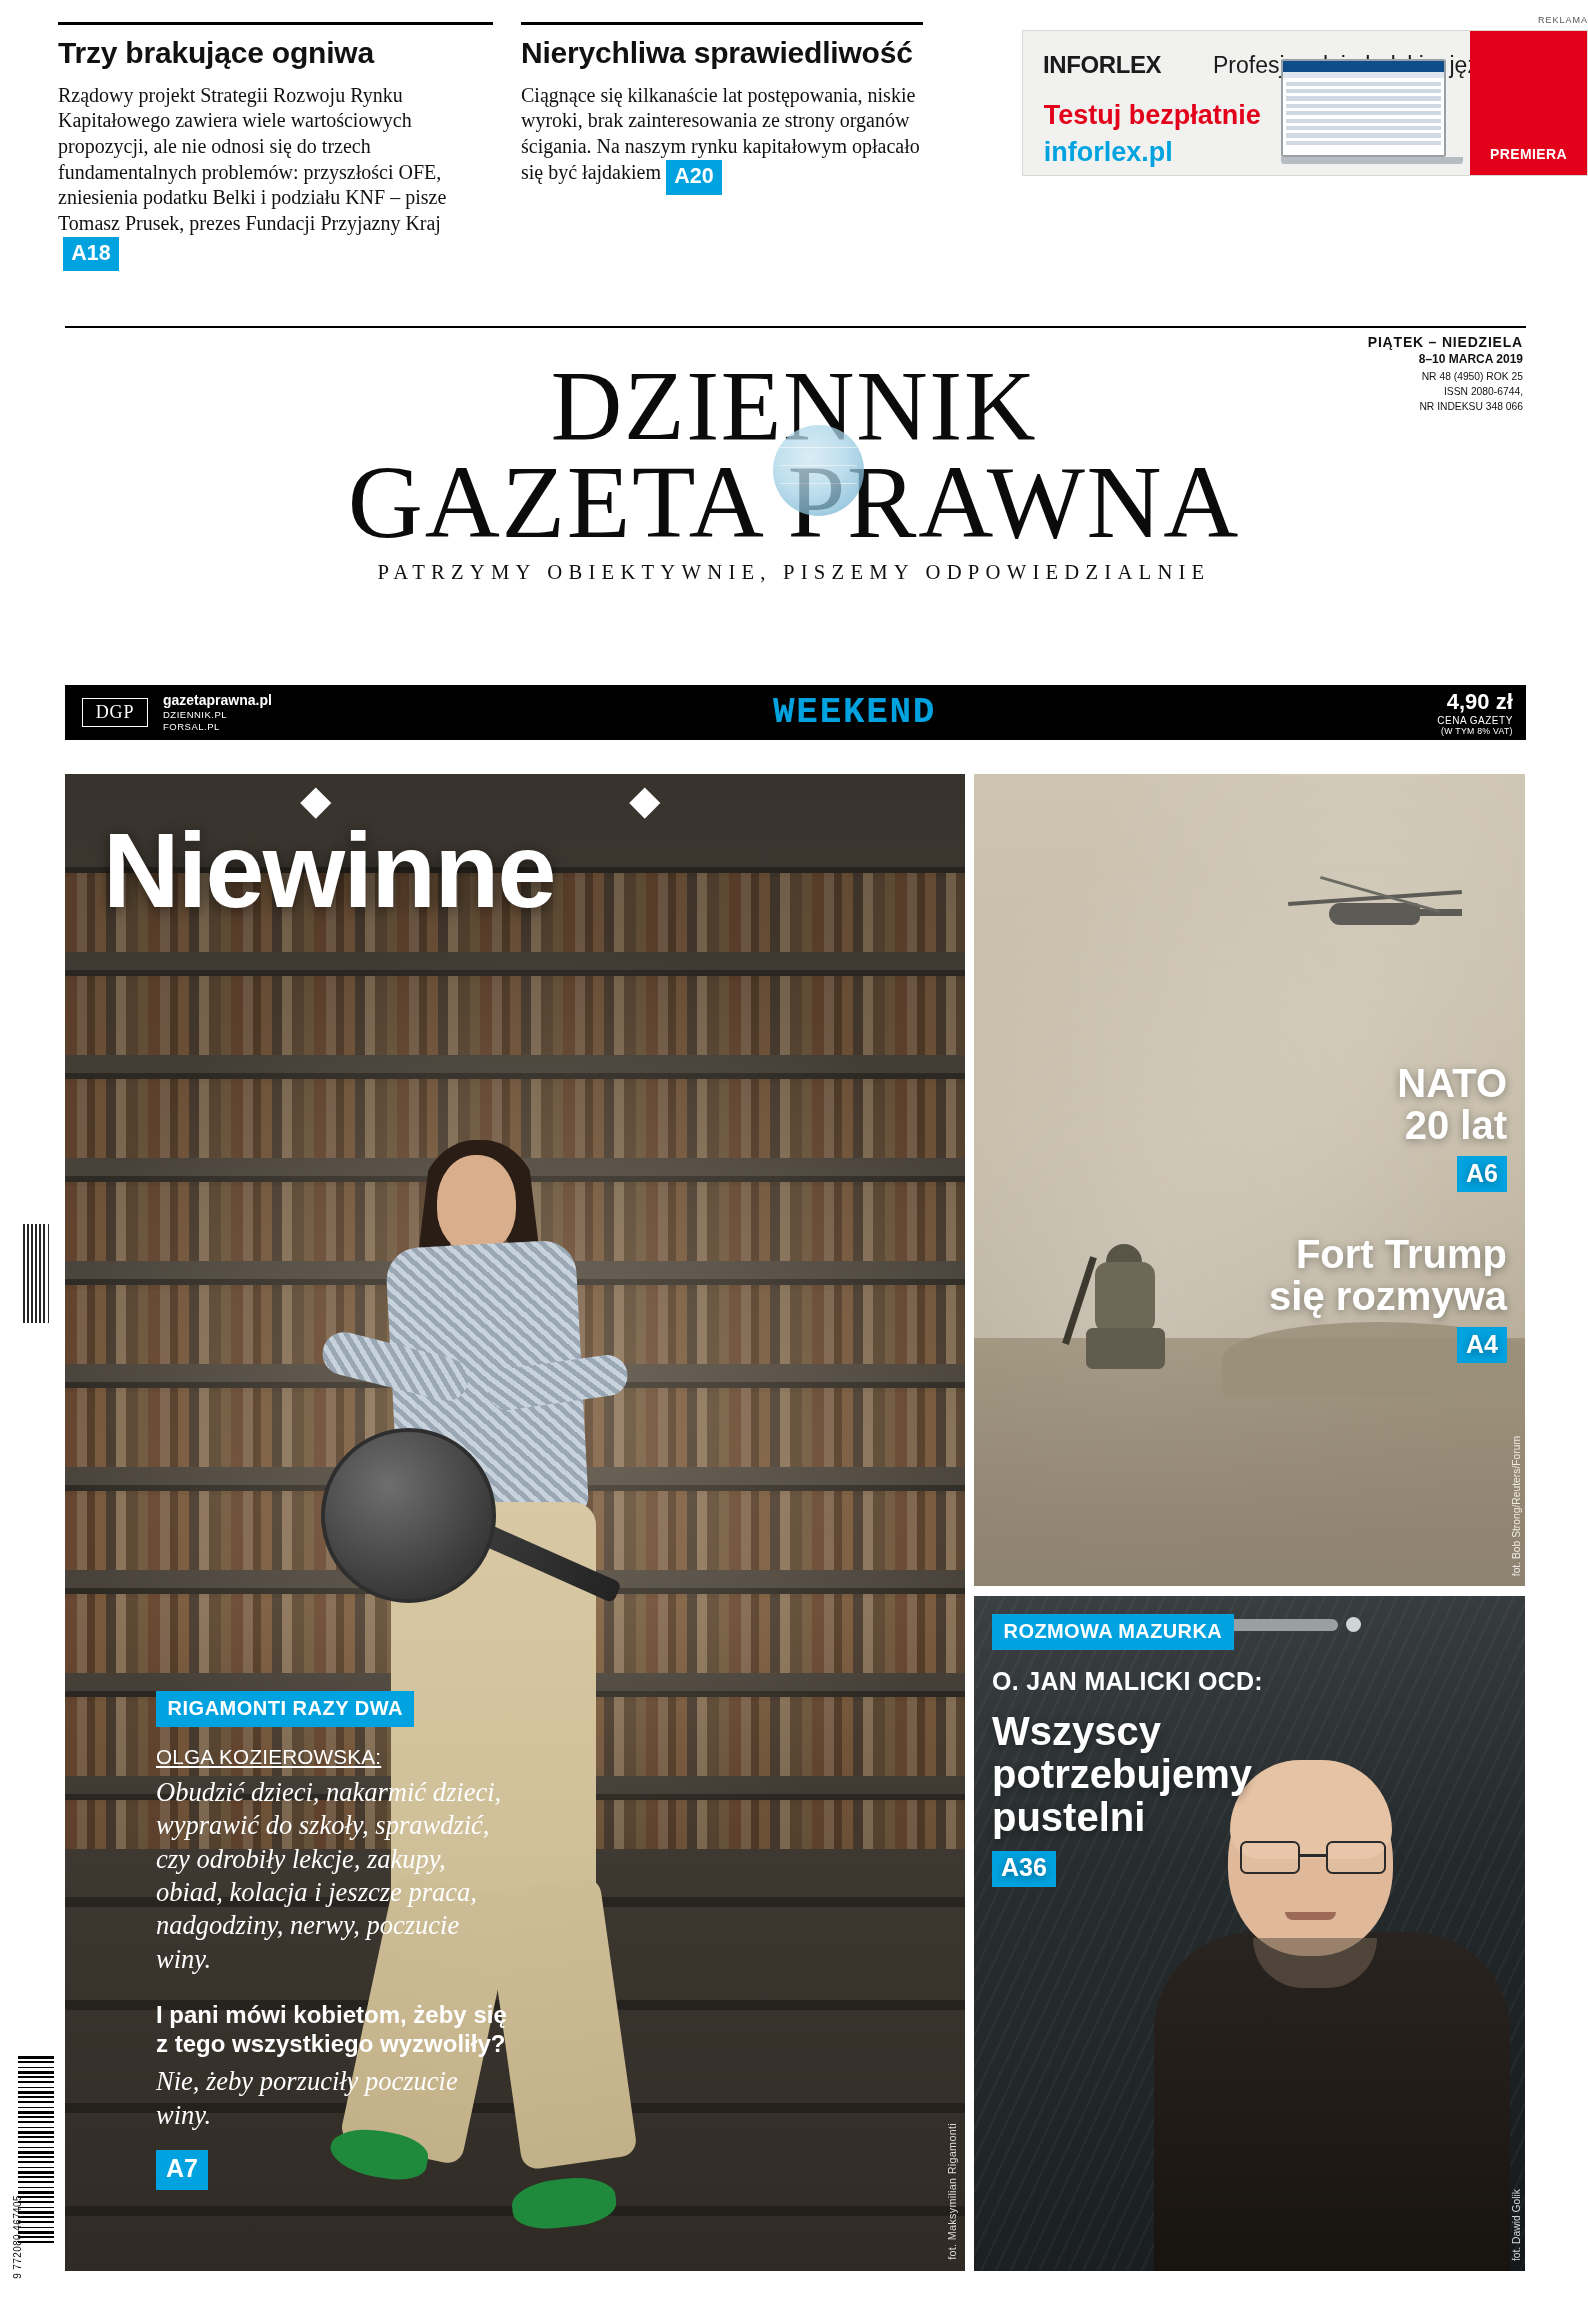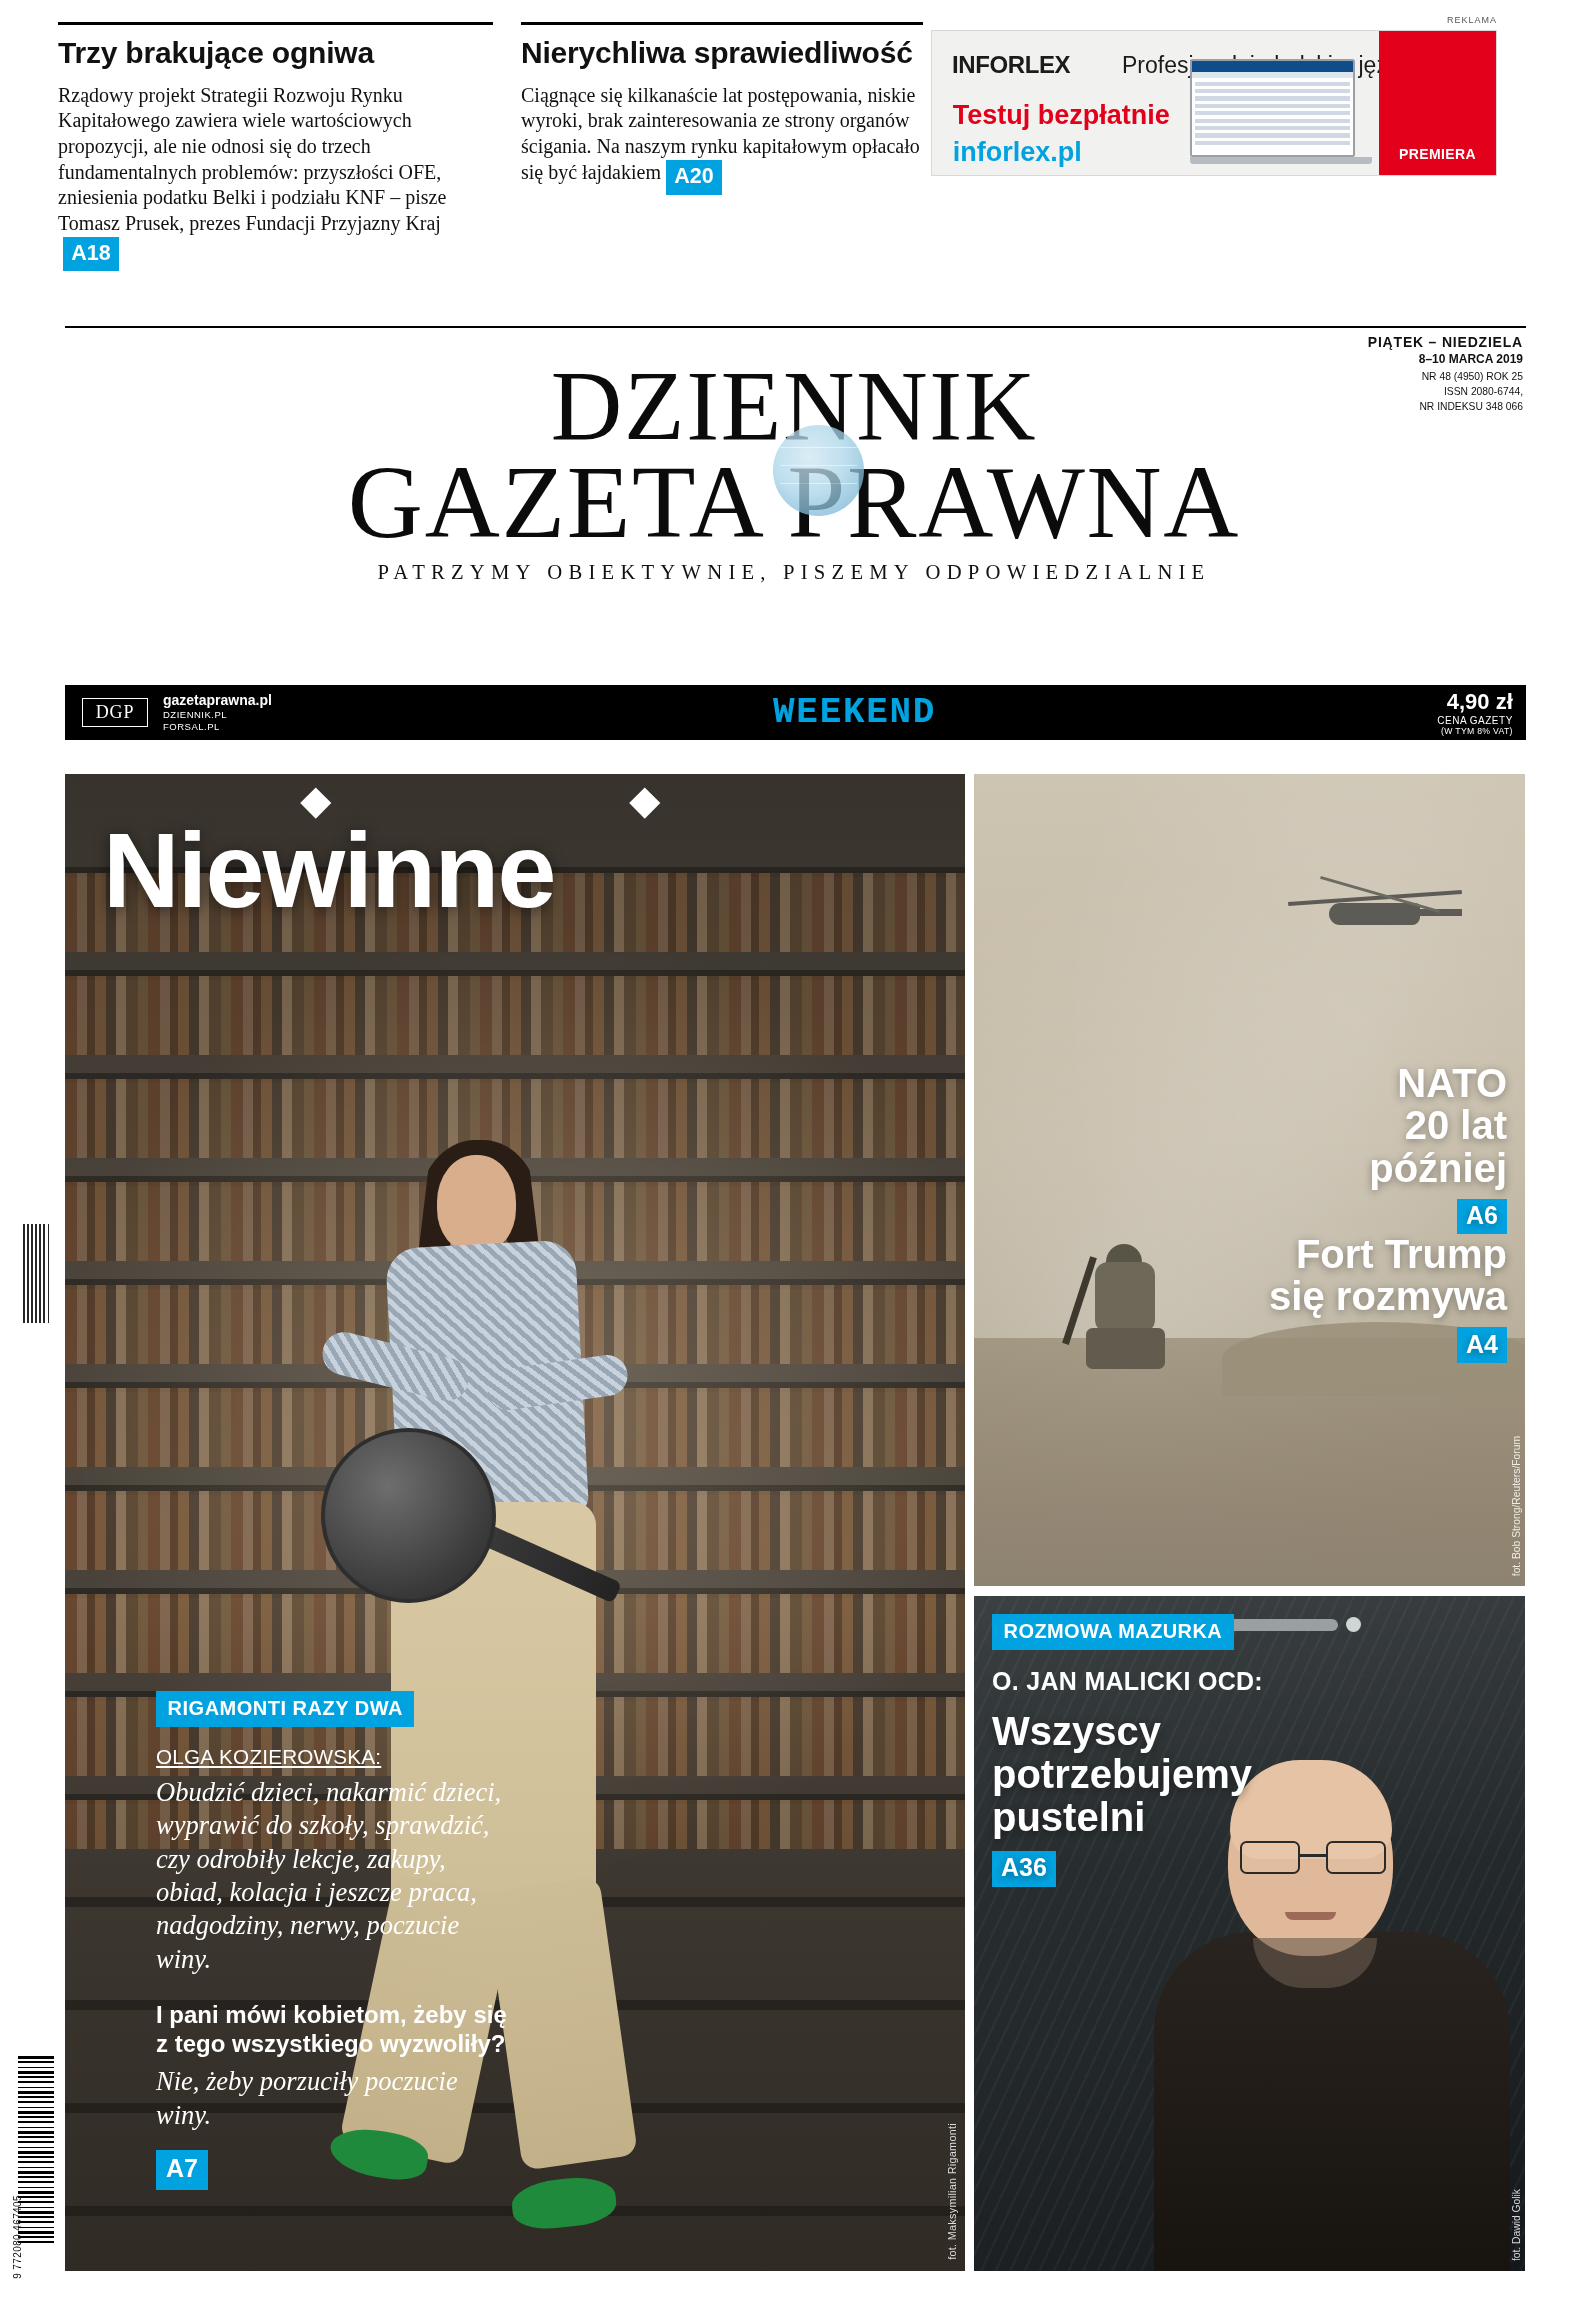--- a/index.html
+++ b/index.html
@@ -45,21 +45,21 @@
     font-family: "Liberation Sans", sans-serif;
     font-weight: bold;
     font-size: 21.5px;
     line-height: 1;
     padding: 5.8px 8.3px 7.4px 8.3px;
     vertical-align: -4.1px;
     margin-left: 5px;
   }
 
   
-  .ad-wrap { position: absolute; left: 931px; top: 15px; width: 566px; }
+  .ad-wrap { position: absolute; left: 1022px; top: 15px; width: 566px; }
   .ad-label {
     font-family: "Liberation Sans", sans-serif;
     font-size: 9px;
     letter-spacing: 1px;
     color: #555;
     text-align: right;
     margin-bottom: 5px;
   }
   .ad {
     position: relative;
@@ -649,21 +649,20 @@
     <div class="soldier">
       <div class="rifle"></div>
       <div class="helmet"></div>
       <div class="torso"></div>
       <div class="legs"></div>
     </div>
 
     <div class="nato-text">
       <div>NATO</div>
       <div>20 lat</div>
-      <div>później</div>
       <div class="nato-badge">A6</div>
     </div>
 
     <div class="fort-text">
       <div>Fort Trump</div>
       <div>się rozmywa</div>
       <div class="fort-badge">A4</div>
     </div>
 
     <div class="credit-nato">fot. Bob Strong/Reuters/Forum</div>

